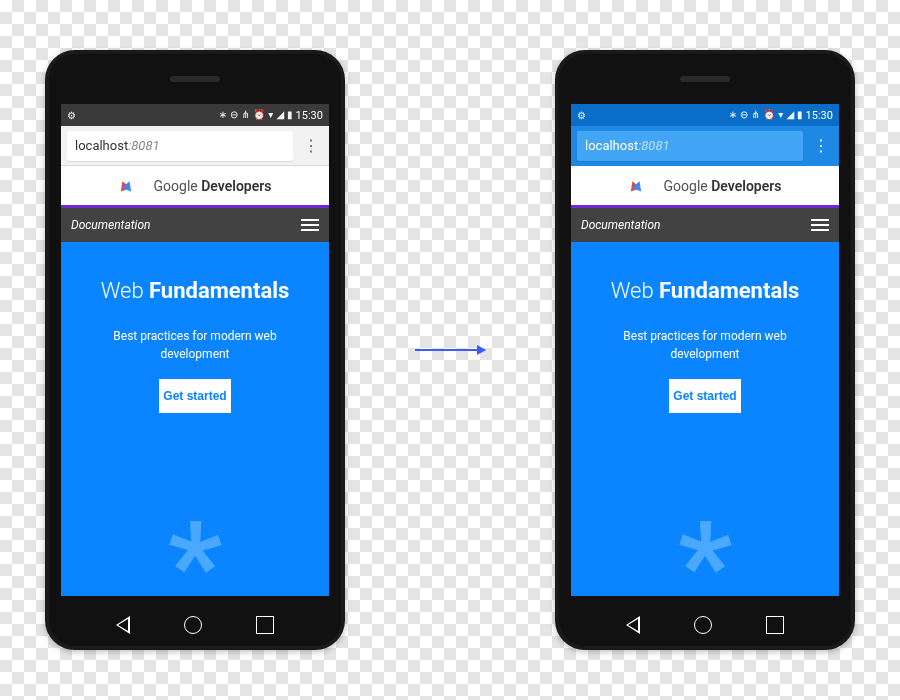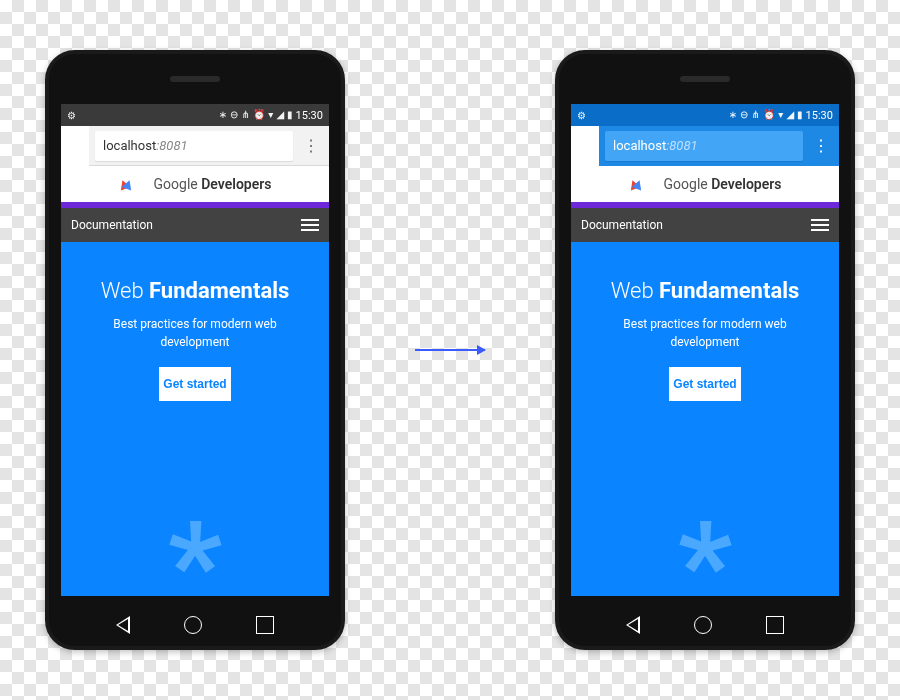--- a/index.html
+++ b/index.html
@@ -66,21 +66,20 @@
   .status-icon { font-size: 10px; opacity: .95; }
   
   .chrome {
     height: 40px;
     background: #f2f2f2;
     display: flex;
     align-items: center;
     padding: 5px 6px;
     gap: 6px;
     border-bottom: 1px solid #d9d9d9;
-    margin-left: 28px;
   }
   .chrome.themed { background: #1e88e5; border-bottom: 1px solid #1e88e5; }
   .omnibox {
     flex: 1;
     background: #fff;
     border-radius: 2px;
     height: 30px;
     display: flex;
     align-items: center;
     padding: 0 8px;
@@ -97,21 +96,21 @@
     text-align: center;
     color: #666;
     font-size: 16px;
     line-height: 1;
   }
   .kebab.themed { color: #fff; }
   
   .logo-bar {
     height: 42px;
     background: #fff;
-    border-bottom: 6px solid #6d28d9;
+    border-bottom: 3px solid #6d28d9;
     display: flex;
     align-items: center;
     justify-content: center;
     gap: 21px;
     font-size: 14px;
     color: #555;
   }
   .g-logo {
     display: inline-flex;
   }
@@ -126,36 +125,37 @@
   
   .doc-head {
     height: 34px;
     background: #424242;
     color: #fff;
     display: flex;
     align-items: center;
     justify-content: space-between;
     padding: 0 10px;
     font-size: 12px;
+    font-style: italic;
   }
   .hamburger div { width: 18px; height: 2px; background: #fff; margin: 3px 0; }
   
   .hero {
     flex: 1;
     background: #0a84ff;
     color: #fff;
     text-align: center;
     padding: 36px 18px 0;
     display: flex;
     flex-direction: column;
     align-items: center;
     position: relative;
     overflow: hidden;
   }
-  .hero h1 { font-size: 22px; font-weight: 300; margin-bottom: 12px; }
+  .hero h1 { font-size: 22px; font-weight: 300; margin-bottom: 24px; }
   .hero h1 b { font-weight: 700; }
   .hero p { font-size: 12px; line-height: 1.5; margin-bottom: 16px; max-width: 200px; }
   .cta {
     background: #fff;
     color: #0a84ff;
     border: none;
     padding: 10px 4px;
     font-size: 12px;
     font-weight: 600;
     cursor: pointer;

